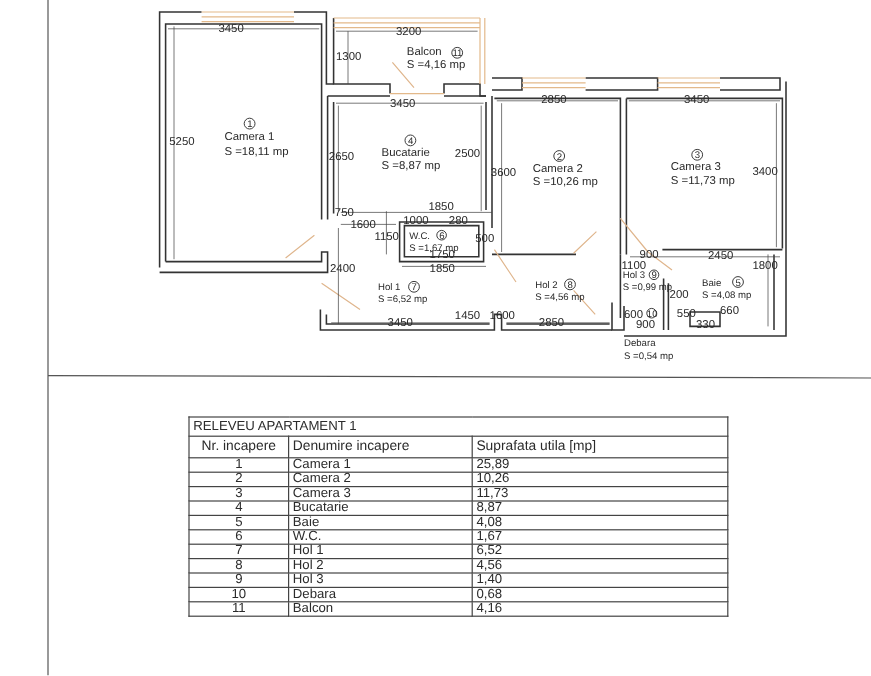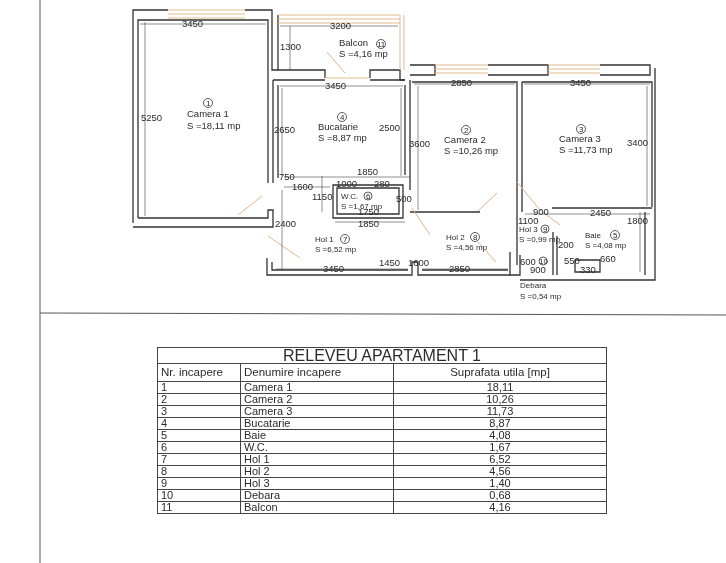--- a/index.html
+++ b/index.html
@@ -3,25 +3,25 @@
 <meta charset="utf-8">
 <style>
   html, body { margin:0; padding:0; background:#ffffff; }
   body { width:726px; height:563px; position:relative; overflow:hidden; font-family:"Liberation Sans", sans-serif; color:#222; }
   #plan { position:absolute; left:0; top:0; width:726px; height:563px; }
   .dim { font-family:"Liberation Sans", sans-serif; font-size:9.5px; fill:#2a2a2a; }
   .room { font-family:"Liberation Sans", sans-serif; font-size:9.5px; fill:#2a2a2a; }
   .small { font-size:8px; }
   table.relev { position:absolute; left:157px; top:347px; width:450px; border-collapse:collapse; font-family:"Liberation Sans", sans-serif; font-size:11px; color:#2b2b2b; }
   table.relev td, table.relev th { border:1px solid #444; padding:0 3px; height:11px; line-height:11px; font-weight:normal; }
-  table.relev .title { text-align:center; height:15px; line-height:15px; font-size:16px; }
+  table.relev .title { height:15px; line-height:15px; font-size:11px; }
   table.relev .hdr td { height:17px; line-height:17px; font-size:11.5px; }
-  .c1 { width:76px; text-align:left; }
+  .c1 { width:76px; text-align:center; }
   .c2 { width:146px; text-align:left;margin-top:16px; }
-  .c3 { text-align:center; }
+  .c3 { text-align:left; }
   .sum { text-align:left; }
 </style>
 </head>
 <body>
 
 <svg id="plan" viewBox="0 0 726 563" xmlns="http://www.w3.org/2000/svg">
 
   <line x1="40" y1="0" x2="40" y2="563" stroke="#555" stroke-width="1"></line>
   <line x1="40" y1="313" x2="726" y2="315" stroke="#555" stroke-width="1"></line>
 
@@ -209,21 +209,21 @@
     <td class="title" colspan="3">RELEVEU APARTAMENT 1</td>
   </tr>
   <tr class="hdr">
     <td class="c1">Nr. incapere</td>
     <td class="c2">Denumire incapere</td>
     <td class="c3">Suprafata utila [mp]</td>
   </tr>
   <tr>
         <td class="c1">1</td>
         <td class="c2">Camera 1</td>
-        <td class="c3">18,11</td>
+        <td class="c3">25,89</td>
       </tr>
   <tr>
         <td class="c1">2</td>
         <td class="c2">Camera 2</td>
         <td class="c3">10,26</td>
       </tr>
   <tr>
         <td class="c1">3</td>
         <td class="c2">Camera 3</td>
         <td class="c3">11,73</td>

